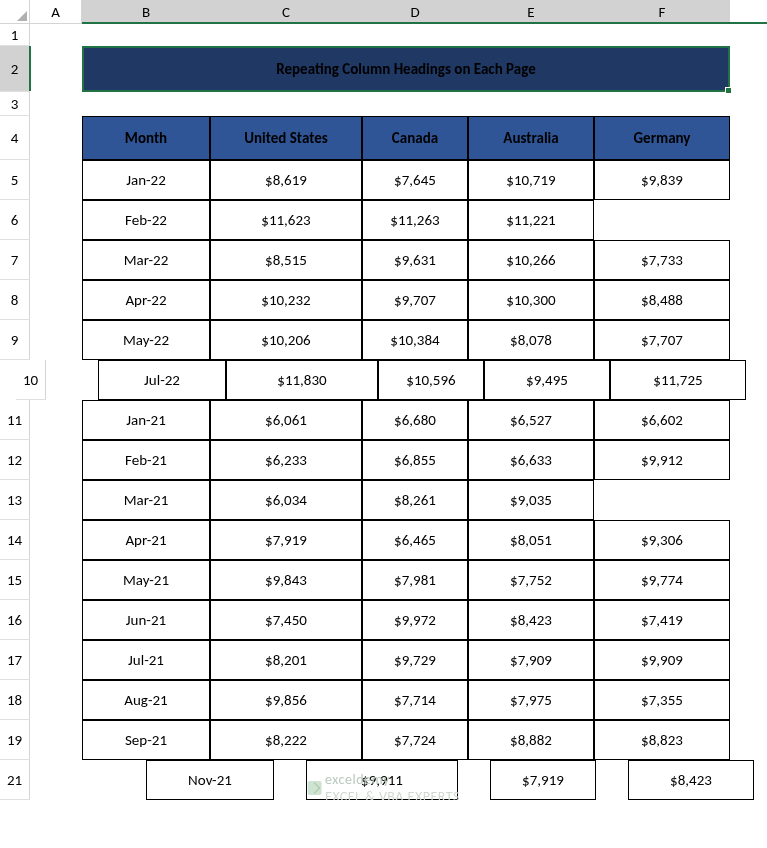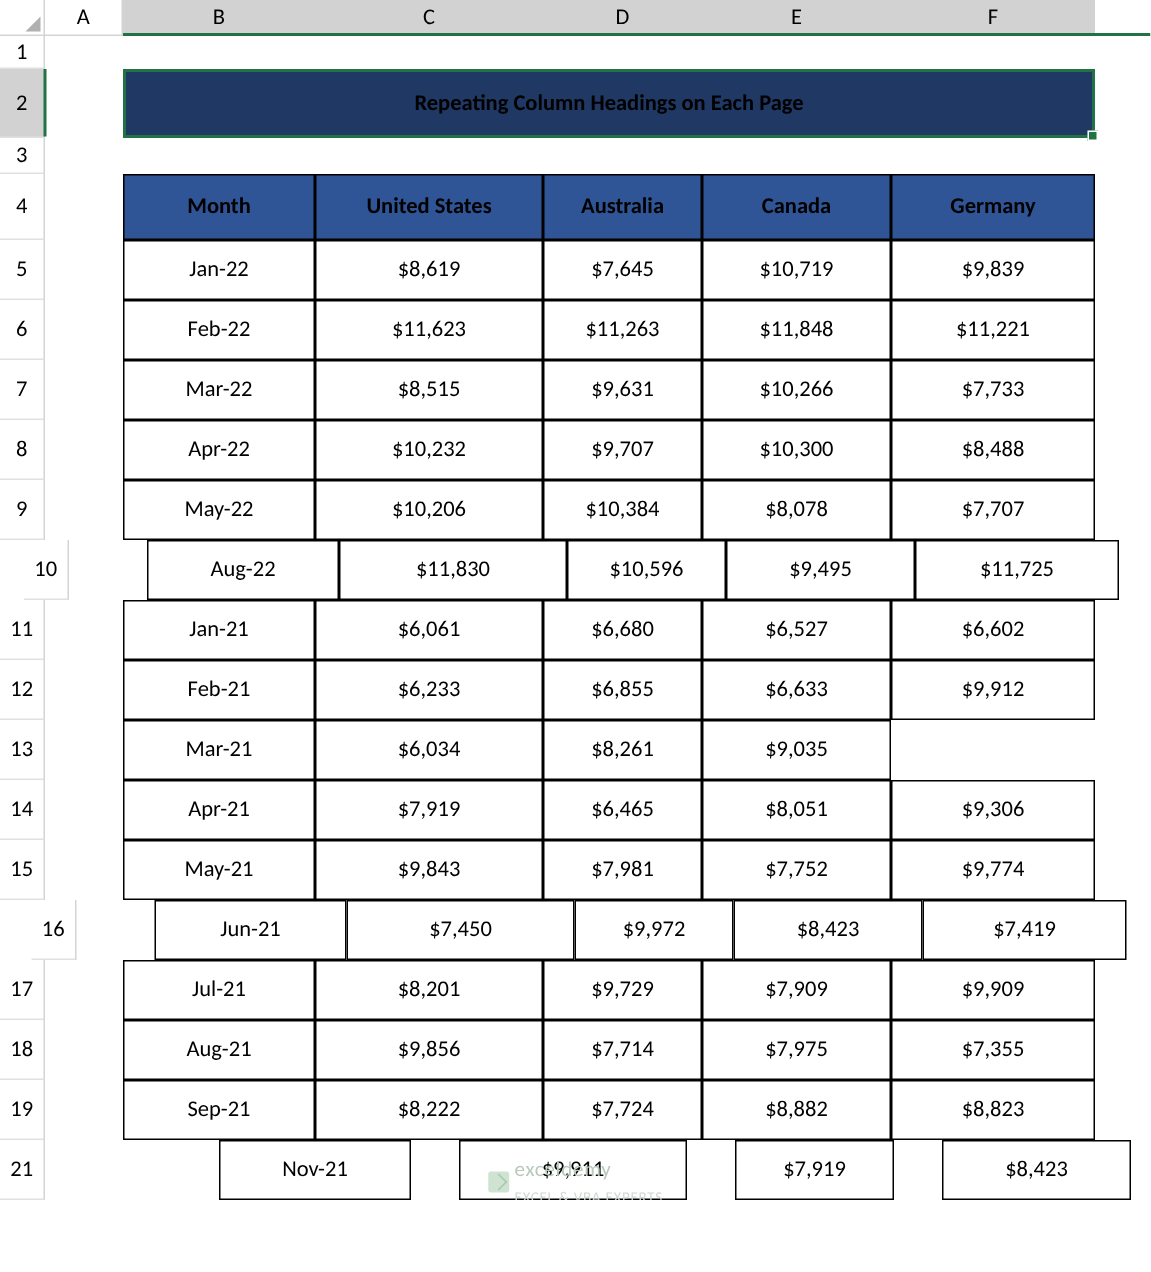--- a/index.html
+++ b/index.html
@@ -124,21 +124,21 @@
     font-size: 14px;
     color: #c7d4c9;
     letter-spacing: 0.5px;
     z-index: 20;
     pointer-events: none;
     display: flex;
     align-items: center;
     gap: 4px;
   }
   .watermark .s1 { color: #b9c9bc; }
-  .watermark .s2 { font-size: 10px; color: #cfd9d1; }
+  .watermark .s2 { font-size: 14px; color: #cfd9d1; }
   .wm-icon {
     width: 14px; height: 14px;
     background: #cfe3d2;
     border-radius: 2px;
     position: relative;
   }
   .wm-icon::before {
     content:"";
     position:absolute; left:3px; top:3px;
     width:8px; height:8px;
@@ -192,42 +192,41 @@
     <div></div>
     <div></div>
     <div></div>
   </div>
 
   <div class="sheet" style="grid-template-rows:44px;">
     <div class="rowhdr">4</div>
     <div class="cell-A"></div>
     <div class="datahdr">Month</div>
     <div class="datahdr">United States</div>
+    <div class="datahdr">Canada</div>
     <div class="datahdr">Australia</div>
-    <div class="datahdr">Canada</div>
     <div class="datahdr">Germany</div>
   </div>
 
   <div id="data-rows">
       <div class="sheet" style="grid-template-rows: 40px;">
         <div class="rowhdr">5</div>
         <div class="cell-A"></div>
         <div class="datacell">Jan-22</div>
         <div class="datacell">$8,619</div>
         <div class="datacell">$7,645</div>
         <div class="datacell">$10,719</div>
         <div class="datacell">$9,839</div>
       </div>
       <div class="sheet" style="grid-template-rows: 40px;">
         <div class="rowhdr">6</div>
         <div class="cell-A"></div>
         <div class="datacell">Feb-22</div>
         <div class="datacell">$11,623</div>
         <div class="datacell">$11,263</div>
-        <div class="datacell">$11,848</div>
         <div class="datacell">$11,221</div>
       </div>
       <div class="sheet" style="grid-template-rows: 40px;">
         <div class="rowhdr">7</div>
         <div class="cell-A"></div>
         <div class="datacell">Mar-22</div>
         <div class="datacell">$8,515</div>
         <div class="datacell">$9,631</div>
         <div class="datacell">$10,266</div>
         <div class="datacell">$7,733</div>
@@ -246,21 +245,21 @@
         <div class="cell-A"></div>
         <div class="datacell">May-22</div>
         <div class="datacell">$10,206</div>
         <div class="datacell">$10,384</div>
         <div class="datacell">$8,078</div>
         <div class="datacell">$7,707</div>
       </div>
       <div class="sheet" style="grid-template-rows: 40px; margin-left: 16px;">
         <div class="rowhdr">10</div>
         <div class="cell-A"></div>
-        <div class="datacell">Aug-22</div>
+        <div class="datacell">Jul-22</div>
         <div class="datacell">$11,830</div>
         <div class="datacell">$10,596</div>
         <div class="datacell">$9,495</div>
         <div class="datacell">$11,725</div>
       </div>
       <div class="sheet" style="grid-template-rows: 40px;">
         <div class="rowhdr">11</div>
         <div class="cell-A"></div>
         <div class="datacell">Jan-21</div>
         <div class="datacell">$6,061</div>
@@ -296,21 +295,21 @@
       </div>
       <div class="sheet" style="grid-template-rows: 40px;">
         <div class="rowhdr">15</div>
         <div class="cell-A"></div>
         <div class="datacell">May-21</div>
         <div class="datacell">$9,843</div>
         <div class="datacell">$7,981</div>
         <div class="datacell">$7,752</div>
         <div class="datacell">$9,774</div>
       </div>
-      <div class="sheet" style="grid-template-rows: 40px; padding-left: 21px;">
+      <div class="sheet" style="grid-template-rows: 40px;">
         <div class="rowhdr">16</div>
         <div class="cell-A"></div>
         <div class="datacell">Jun-21</div>
         <div class="datacell">$7,450</div>
         <div class="datacell">$9,972</div>
         <div class="datacell">$8,423</div>
         <div class="datacell">$7,419</div>
       </div>
       <div class="sheet" style="grid-template-rows: 40px;">
         <div class="rowhdr">17</div>

